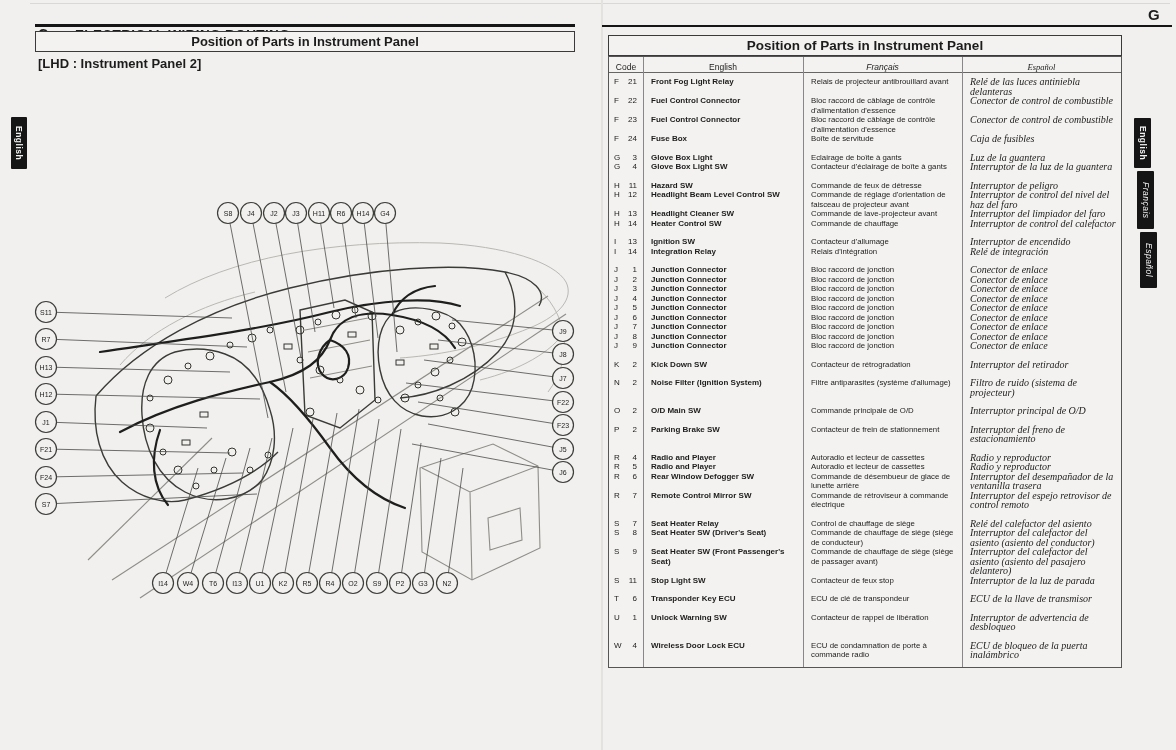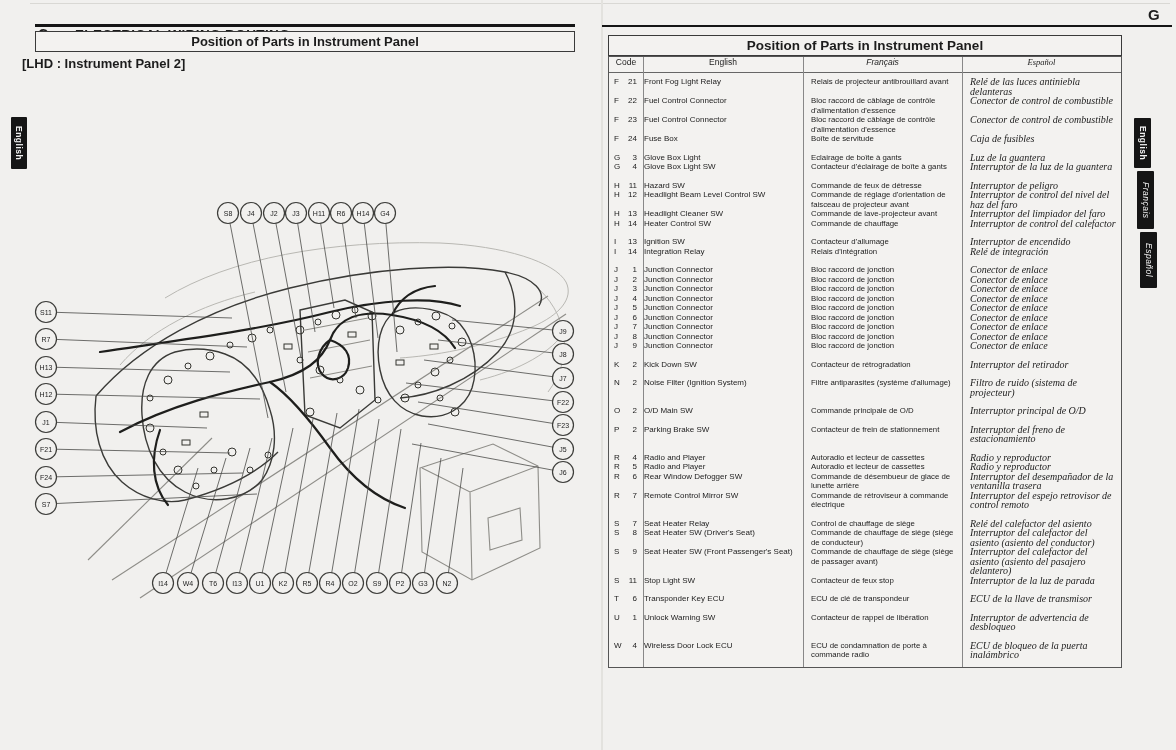--- a/index.html
+++ b/index.html
@@ -10,48 +10,48 @@
   .scan-topline { position:absolute; left:30px; top:3px; width:1140px; height:1px; background:#d9d8d4; }
   .page-seam { position:absolute; left:601px; top:0; width:2px; height:100%; background:#e3e2de; }
 
   
   .lp-header { position:absolute; left:38px; top:7px; display:flex; align-items:baseline; gap:26px; }
   .lp-g { font-weight:bold; font-size:14px; }
   .lp-title { font-weight:bold; font-size:13.5px; letter-spacing:.4px;margin-top:20px; }
   .lp-rule { position:absolute; left:35px; top:24px; width:540px; height:2.5px; background:#151515; }
   .lp-titlebox { position:absolute; left:35px; top:31px; width:540px; height:21px; border:1.3px solid #3a3a3a;
                  display:flex; align-items:center; justify-content:center; font-weight:bold; font-size:13px; background:#f3f2f0; }
-  .lp-subtitle { position:absolute; left:22px; top:56px; font-weight:bold; font-size:13px; }
+  .lp-subtitle { position:absolute; left:38px; top:56px; font-weight:bold; font-size:13px; }
 
   .vtab { background:var(--tab-bg,#151515); color:#f2f2f2; writing-mode:vertical-rl; text-orientation:mixed;
           font-size:8.5px; font-weight:bold; display:flex; align-items:center; justify-content:center;
           border-radius:1px; letter-spacing:.5px; }
   .left-tab { position:absolute; left:11px; top:117px; width:16px; height:52px; }
 
   
   .rp-g { position:absolute; left:1148px; top:6px; font-weight:bold; font-size:15px; }
   .rp-rule { position:absolute; left:602px; top:25px; width:570px; height:2px; background:#151515; }
   .rp-titlebox { position:absolute; left:608px; top:35px; width:514px; height:21px; border:1.3px solid #3a3a3a;
                  display:flex; align-items:center; justify-content:center; font-weight:bold; font-size:13.5px; background:#f3f2f0; }
 
   .parts-table { position:absolute; left:608px; top:56px; width:514px; border:1.4px solid #555; background:#f3f2f0; }
   .vline { position:absolute; top:0; bottom:0; width:1px; background:#888; }
   .vl1 { left:34px; } .vl2 { left:194px; } .vl3 { left:353px; }
-  .t-head { display:flex; height:16px; border-bottom:1px solid #666; align-items:flex-start; font-size:8.5px; }
+  .t-head { display:flex; height:16px; border-bottom:1px solid #666; align-items:flex-end; font-size:8.5px; }
   .t-head > div { text-align:center; }
   .th-code { width:34px; }
   .th-en { width:160px; }
   .th-fr { width:159px; font-style:italic; }
   .th-es { flex:1; font-style:italic; font-family:"Liberation Serif", serif; }
   .t-body { padding:4px 0 5px 0; }
   .t-group { margin-bottom:9px; }
   .t-group:last-child { margin-bottom:2px; }
   .t-row { display:flex; align-items:flex-start; font-size:8px; line-height:9.5px; }
   .c-code { width:34px; display:flex; justify-content:space-between; padding:0 6px 0 5px; }
-  .c-en { width:160px; padding:0 6px 0 1px; }
+  .c-en { width:160px; padding:0 6px 0 8px;font-weight:bold; }
   .c-fr { width:159px; padding:0 7px 0 8px; font-size:7.8px; }
   .c-es { flex:1; padding:0 4px 0 8px; font-style:italic; font-size:10px; font-family:"Liberation Serif", serif; }
 
   .side-tabs { position:absolute; left:1134px; top:118px; }
   .side-tabs .vtab { width:17px; margin-bottom:3px; }
   .side-tabs .vtab:nth-child(1) { height:50px; }
   .side-tabs .vtab:nth-child(2) { height:58px; margin-left:3px; font-style:italic; font-weight:normal; }
   .side-tabs .vtab:nth-child(3) { height:56px; margin-left:6px; font-style:italic; font-weight:normal; }
 
   .watermark { position:absolute; right:14px; top:666px; font-size:41px; color:#2e4a6b; letter-spacing:.5px; }

